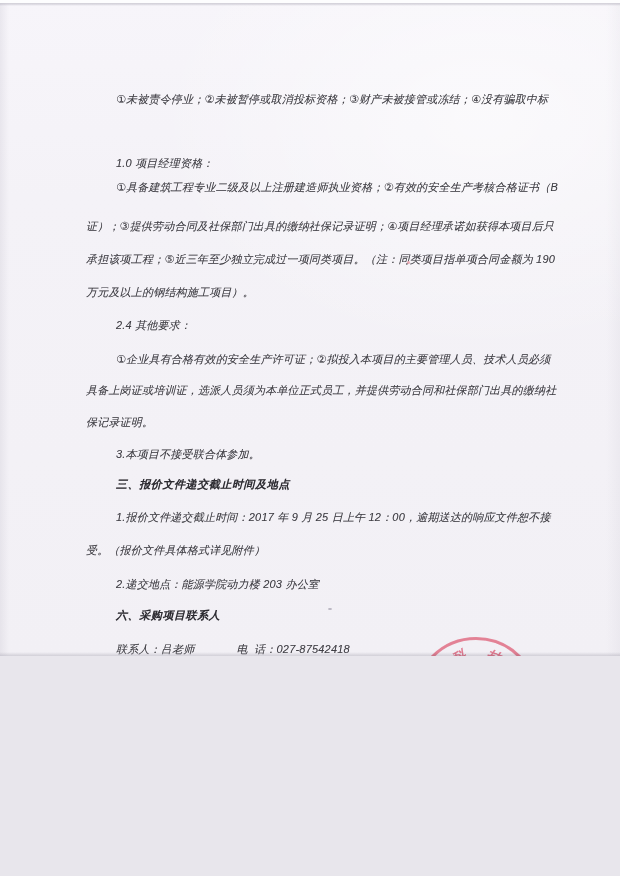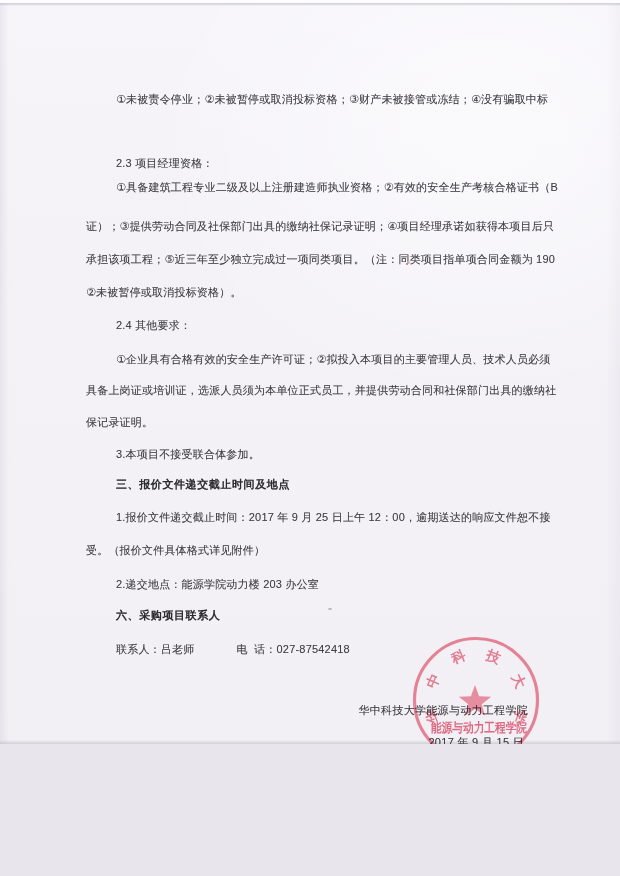--- a/index.html
+++ b/index.html
@@ -1,23 +1,24 @@
 <!DOCTYPE html>
 <html><head>
 <meta charset="utf-8">
 <style>
   html,body{margin:0;padding:0;background:#e8e6ec;}
   .page{
-    position:relative;width:620px;height:744px;overflow:hidden;
+    position:relative;width:620px;height:656px;overflow:hidden;
     background:
       radial-gradient(90% 60% at 78% 18%, rgba(255,255,255,.55), rgba(255,255,255,0) 60%),
       linear-gradient(90deg, rgba(202,199,210,.30) 0px, rgba(202,199,210,0) 9px),
       linear-gradient(270deg, rgba(214,211,221,.25) 0px, rgba(214,211,221,0) 14px),
       linear-gradient(180deg,#f7f5fa 0%,#f4f2f7 30%,#f3f1f6 70%,#f2f0f5 100%);
     font-family:"Liberation Sans","DejaVu Sans",sans-serif;
+    font-style:italic;
   }
   .page::before{ 
     content:"";position:absolute;left:0;top:0;width:100%;height:6px;
     background:linear-gradient(180deg,#fdfdfe 0%,#fdfdfe 45%,rgba(176,173,186,.55) 60%,rgba(176,173,186,0) 100%);
   }
   .page::after{ 
     content:"";position:absolute;left:0;bottom:0;width:100%;height:4px;
     background:linear-gradient(0deg,rgba(170,168,180,.45),rgba(170,168,180,0));
   }
   .ln{
@@ -41,25 +42,25 @@
   .stamp-inner-text{font-size:13px;font-weight:700;fill:#e9657e;font-family:"Liberation Sans",sans-serif;}
   .artifact{position:absolute;z-index:3;}
   .speck{position:absolute;border-radius:50%;z-index:2;}
 </style>
 </head>
 <body>
 
 <div class="page">
 
   <div class="ln" style="top:92px;left:116px">①未被责令停业；②未被暂停或取消投标资格；③财产未被接管或冻结；④没有骗取中标</div>
-  <div class="ln" style="top:156px;left:116px">2.3 项目经理资格：</div>
+  <div class="ln" style="top:156px;left:116px">1.0 项目经理资格：</div>
   <div class="ln" style="top:180px;left:116px">①具备建筑工程专业二级及以上注册建造师执业资格；②有效的安全生产考核合格证书（B</div>
   <div class="ln" style="top:219px;left:86px">证）；③提供劳动合同及社保部门出具的缴纳社保记录证明；④项目经理承诺如获得本项目后只</div>
   <div class="ln" style="top:252px;left:86px">承担该项工程；⑤近三年至少独立完成过一项同类项目。（注：同类项目指单项合同金额为 190</div>
-  <div class="ln" style="top:285px;left:86px">②未被暂停或取消投标资格）。</div>
+  <div class="ln" style="top:285px;left:86px">万元及以上的钢结构施工项目）。</div>
   <div class="ln" style="top:318px;left:116px">2.4 其他要求：</div>
   <div class="ln" style="top:352px;left:116px">①企业具有合格有效的安全生产许可证；②拟投入本项目的主要管理人员、技术人员必须</div>
   <div class="ln" style="top:383px;left:86px">具备上岗证或培训证，选派人员须为本单位正式员工，并提供劳动合同和社保部门出具的缴纳社</div>
   <div class="ln" style="top:415px;left:86px">保记录证明。</div>
   <div class="ln" style="top:447px;left:116px">3.本项目不接受联合体参加。</div>
   <div class="ln bold" style="top:477px;left:116px">三、报价文件递交截止时间及地点</div>
   <div class="ln" style="top:510px;left:116px">1.报价文件递交截止时间：2017 年 9 月 25 日上午 12：00，逾期送达的响应文件恕不接</div>
   <div class="ln" style="top:543px;left:86px">受。（报价文件具体格式详见附件）</div>
   <div class="ln" style="top:577px;left:116px">2.递交地点：能源学院动力楼 203 办公室</div>
   <div class="ln bold" style="top:608px;left:116px">六、采购项目联系人</div>

